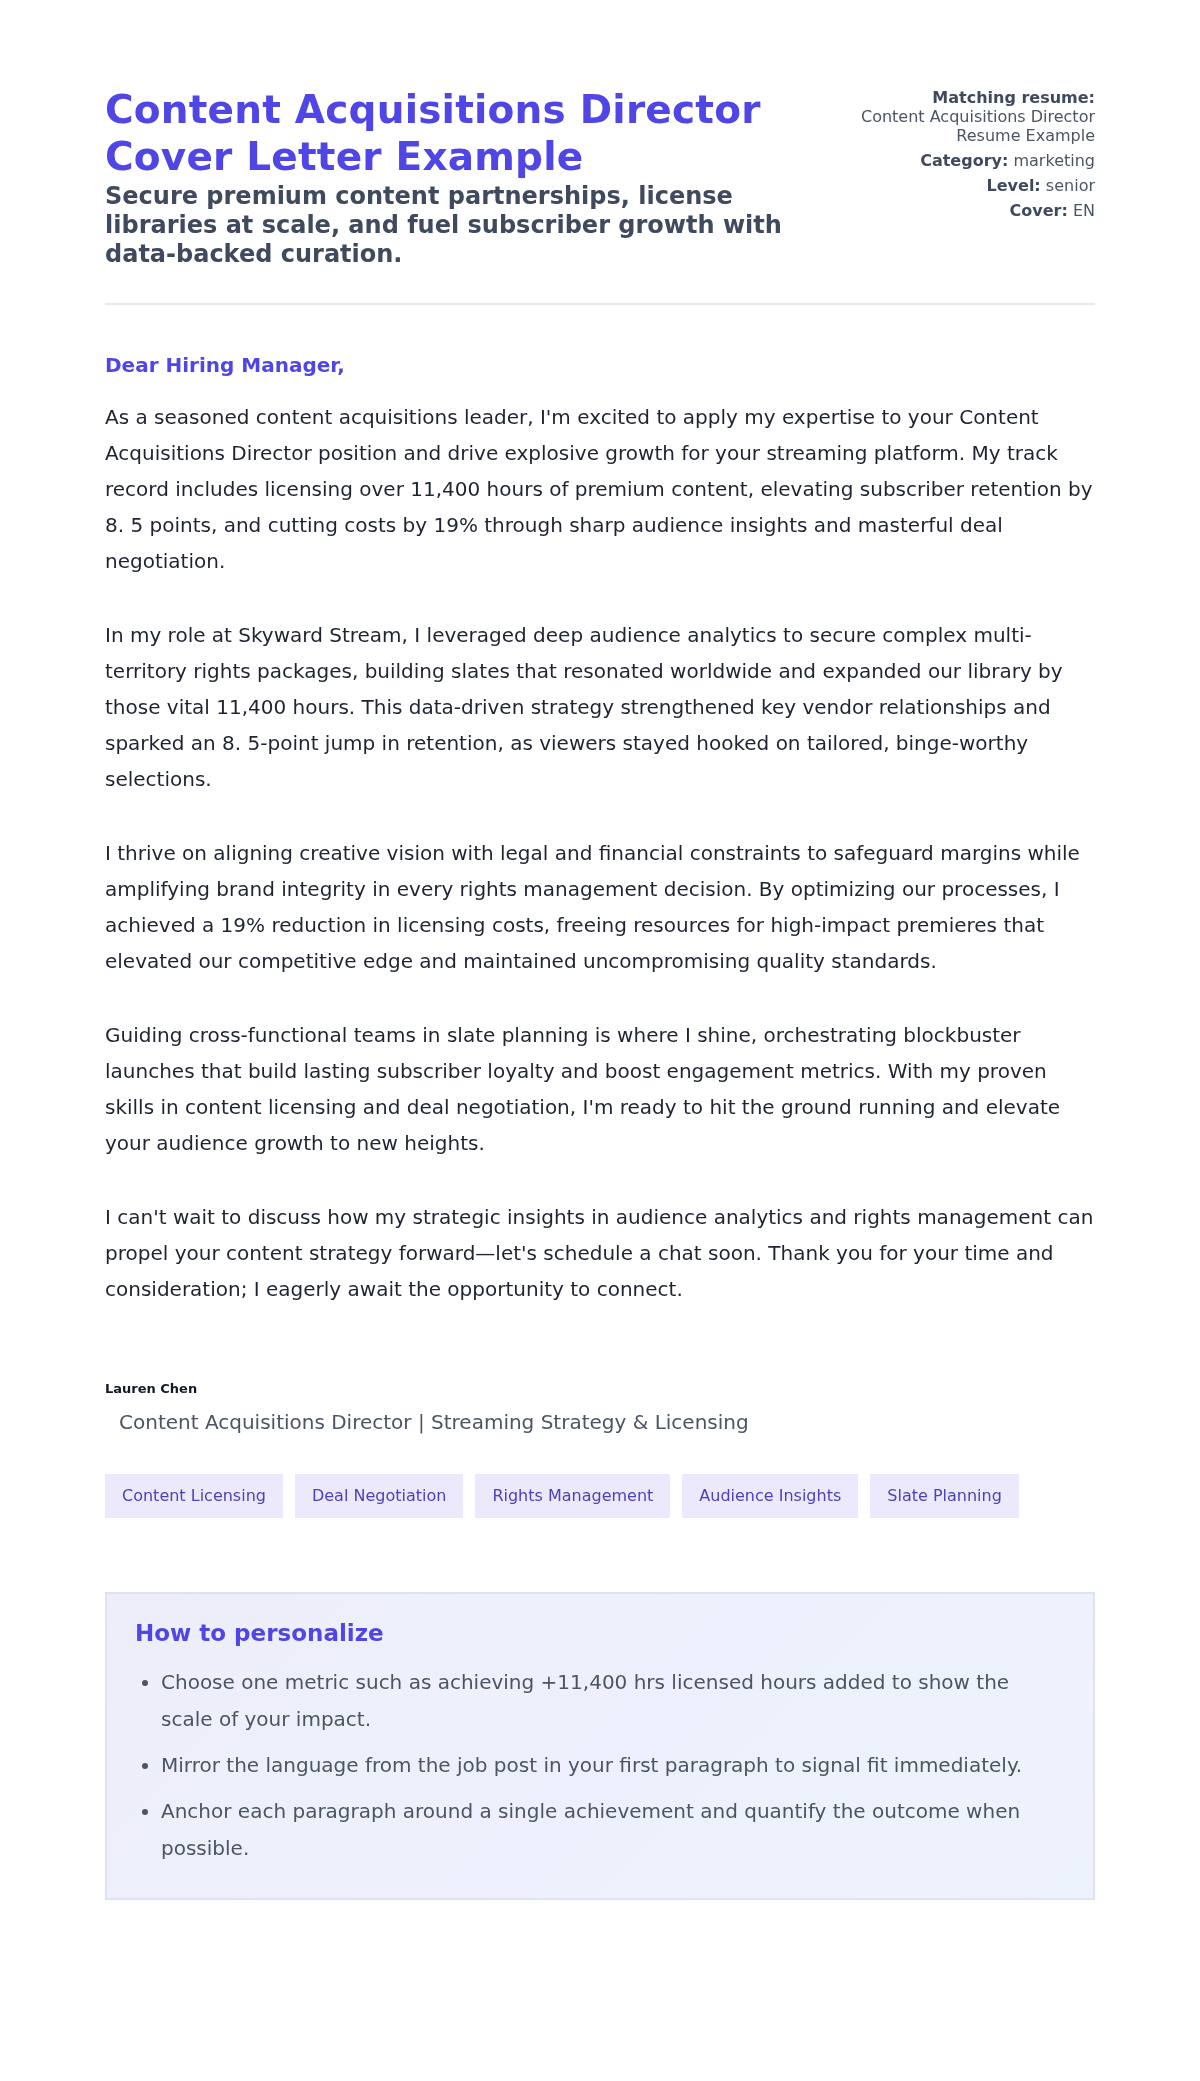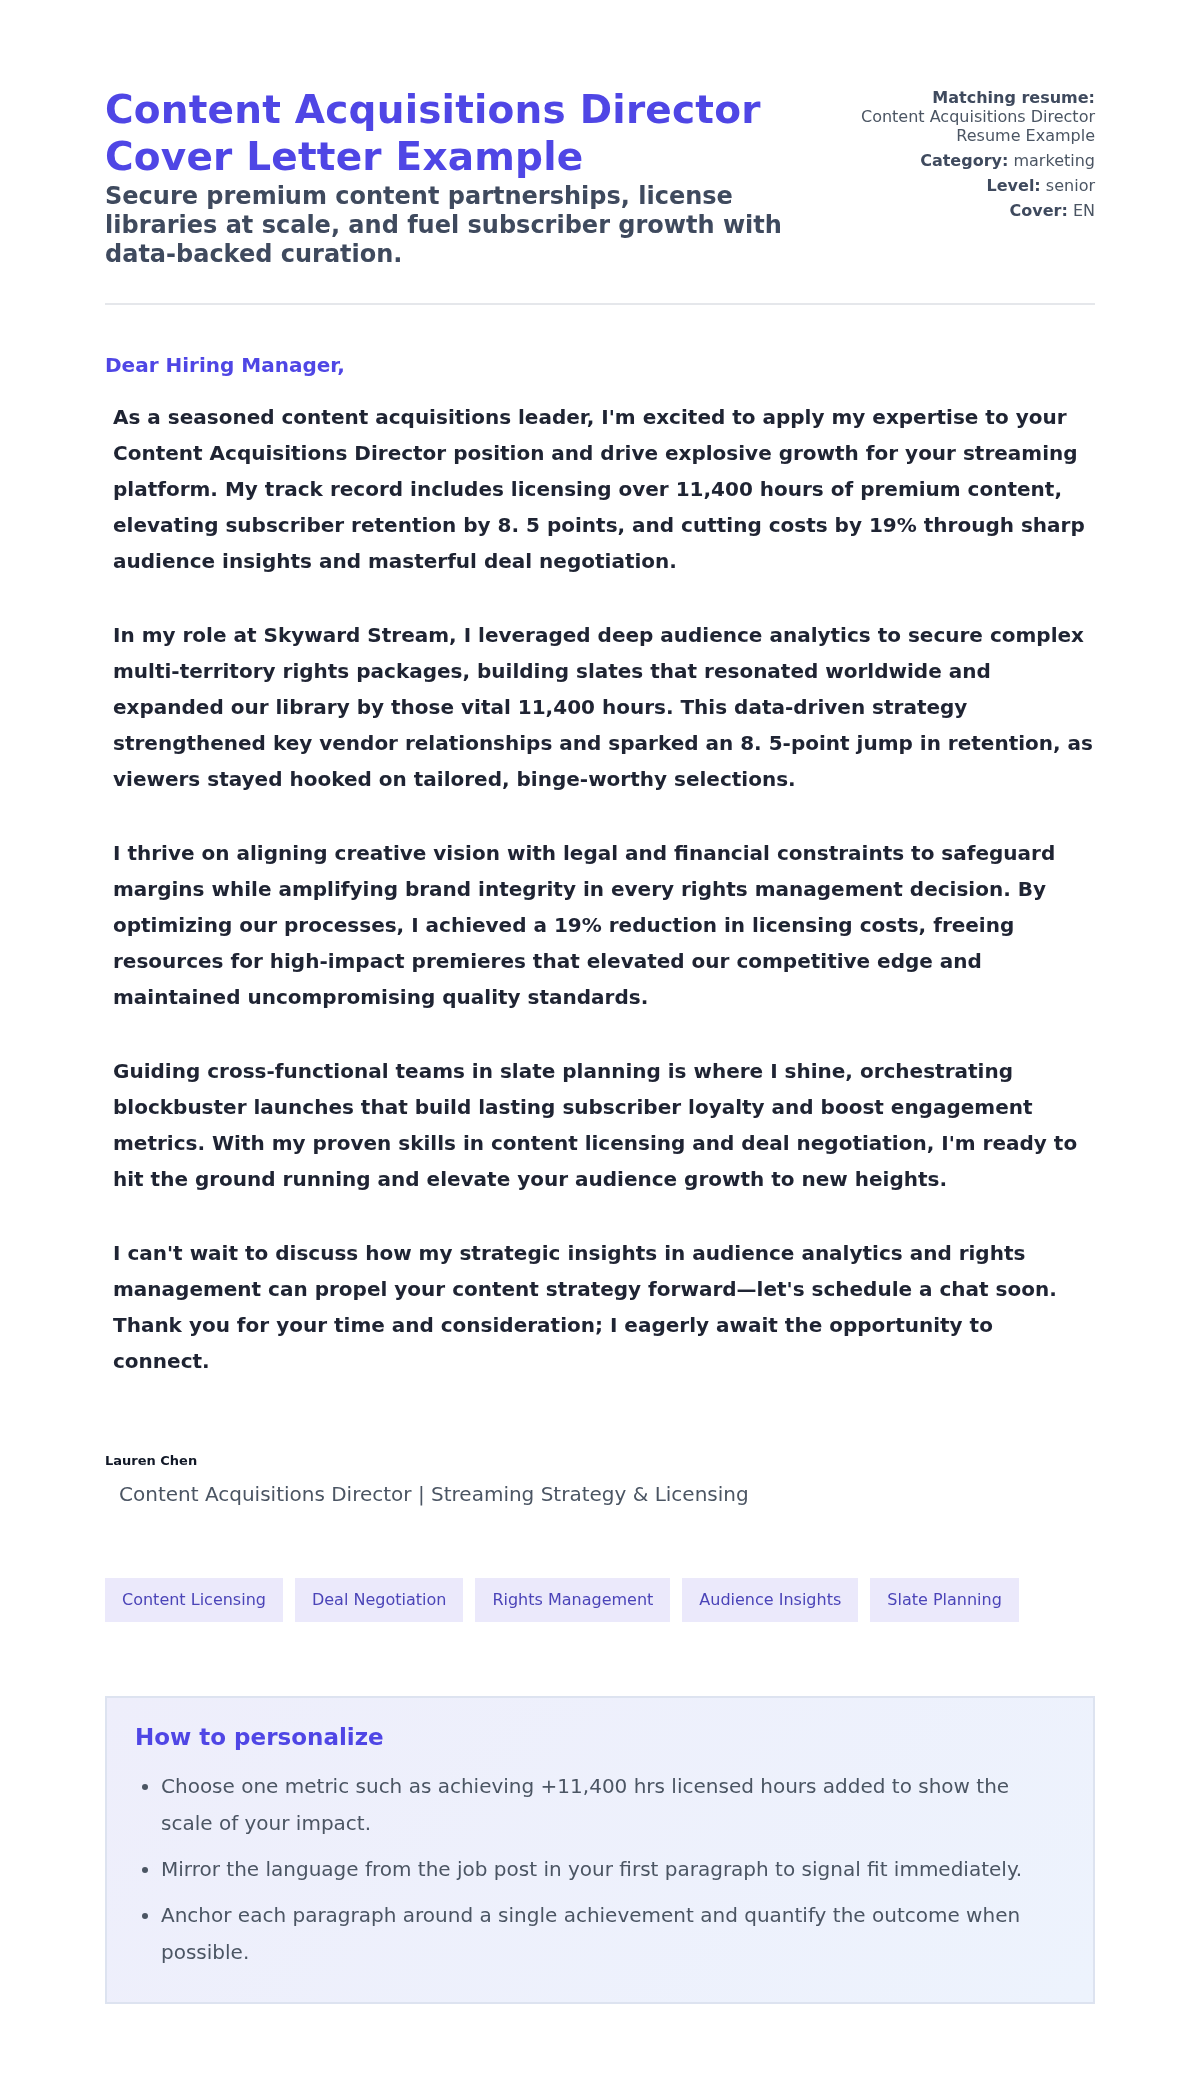--- a/index.html
+++ b/index.html
@@ -51,42 +51,41 @@
     .meta b { color: #3f4a5e; font-weight: bold; }
     .meta .resume-name { display: block; max-width: 240px; margin-left: auto; }
     .letter { padding-top: 48px; }
     .greeting {
       margin: 0 0 22px 0;
       font-size: 20px;
       font-weight: bold;
       color: #4f46e5;
     }
     .para {
-      margin: 0 0 38px 8px;
+      margin: 0 0 38px 0;
       font-size: 20px;
       line-height: 36px;
       color: #1f2433;
-      font-weight: bold;
     }
     .signature { margin-top: 74px; }
     .sig-name {
       font-size: 13px;
       font-weight: bold;
       color: #111827;
       margin: 0 0 12px 0;
     }
     .sig-title {
       font-size: 20px;
       color: #4b5563;
       margin: 14px;
     }
     .tags {
       display: flex;
       gap: 12px;
-      margin-top: 72px;
+      margin-top: 40px;
     }
     .tag {
       background: #ebe9fb;
       color: #4b44b8;
       font-size: 16px;
       padding: 13px 17px;
       line-height: 18px;
     }
     .tips {
       margin-top: 74px;

